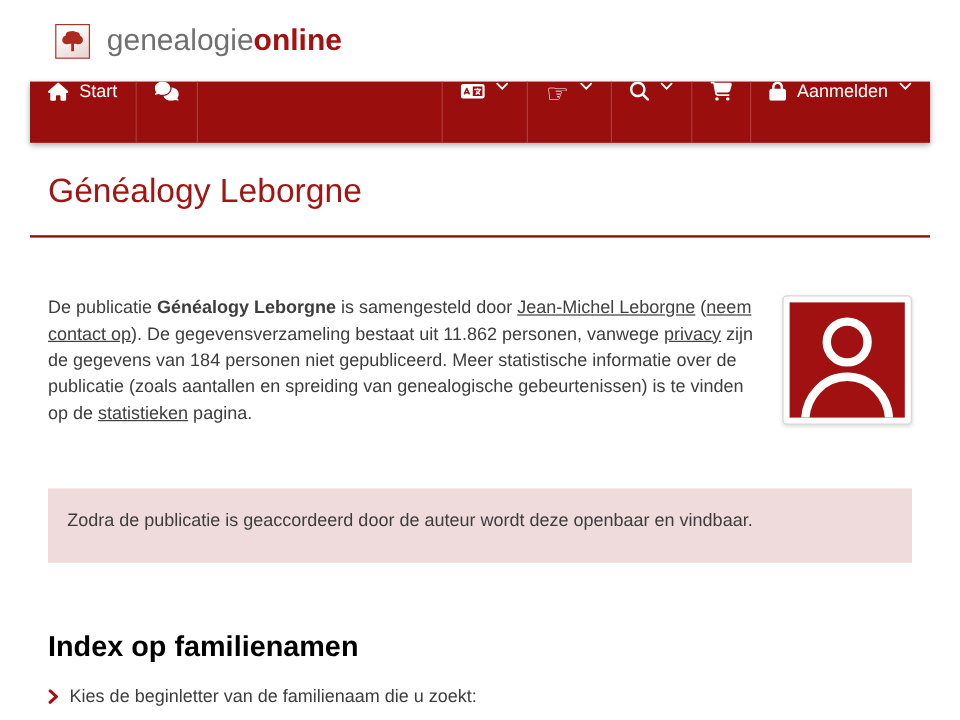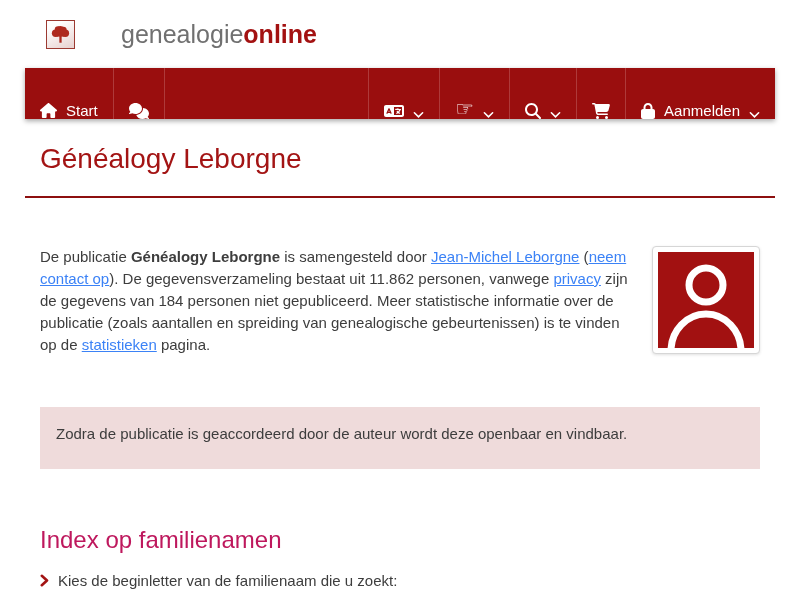--- a/index.html
+++ b/index.html
@@ -7,37 +7,37 @@
   body {
     width: 800px; height: 600px; overflow: hidden;
     background: #ffffff;
     font-family: "Liberation Sans", sans-serif;
     color: #3d3d3d;
   }
   .container { margin: 0 25px; }
 
   
   header { height: 68px; display: flex; align-items: center; padding-left: 21px; }
-  .brand { display: flex; align-items: center; text-decoration: none; gap: 32px; }
+  .brand { display: flex; align-items: center; text-decoration: none; }
   .logo-box {
     width: 29px; height: 29px; border: 1px solid #9c3a32;
     background: linear-gradient(155deg, #ffffff 20%, #e9d4d2 95%);
     display: inline-flex; align-items: center; justify-content: center;
     margin-right: 14px;
   }
   .brand-text { font-size: 25px; color: #707070; }
   .brand-text .red { color: #a31111; font-weight: bold; }
 
   
   nav {
     height: 51px; background: #9a0e0e; display: flex; align-items: stretch;
     box-shadow: 0 2px 5px rgba(0,0,0,0.35);
   }
   .nav-item {
-    display: flex; align-items: flex-end; gap: 9px;
+    display: flex; align-items: flex-start; gap: 9px;
     padding: 0 15px; color: #fff; font-size: 15px; text-decoration: none;
     border-left: 1px solid #ae3a3a; white-space: nowrap;
   }
   .nav-item:first-child { border-left: none; }
   .nav-item.sep-right { border-right: 1px solid #ae3a3a; }
   .nav-spacer { flex: 1; }
   .nicon { display: inline-flex; align-items: center; justify-content: center; line-height: 0; }
   .hand-glyph { font-size: 21px; line-height: 1; color: #fff; }
 
   
@@ -52,32 +52,32 @@
   }
   .intro { margin-top: 48px; display: flow-root; }
   .avatar-frame {
     float: right; margin-left: 22px; margin-bottom: 4px;
     background: #fff; border: 1px solid #d6d6d6; border-radius: 4px;
     padding: 5px; box-shadow: 0 1px 3px rgba(0,0,0,0.12);
   }
   .avatar-red { display: block; width: 96px; height: 96px; background: #a21111; }
   .intro-text { margin: 0; font-size: 15px; line-height: 22px; }
   .intro-text b { color: #3d3d3d; }
-  a.textlink { color: #3b82f6; text-decoration: underline; margin-top: 36px; }
+  a.textlink { color: #404040; text-decoration: underline; margin-top: 36px; }
 
   .notice {
     clear: both; margin-top: 49px; background: #efdbdb;
     padding: 16px 16px 24px; font-size: 15px; line-height: 22px;
   }
   .notice p { margin: 0; }
   .notice .notice-title { font-weight: bold; }
 
   h2 {
-    margin: 58px 0 0; font-size: 24px; font-weight: normal;
-    color: #be185d; line-height: 1.1;
+    margin: 58px 0 0; font-size: 24px; font-weight: bold;
+    color: #000000; line-height: 1.1;
   }
   .prompt { margin: 19px 0 0; font-size: 15px; display: flex; align-items: center; gap: 9px; }
 </style>
 </head>
 <body>
 
 <div class="container">
 
   <header>
     <a class="brand" href="#">

